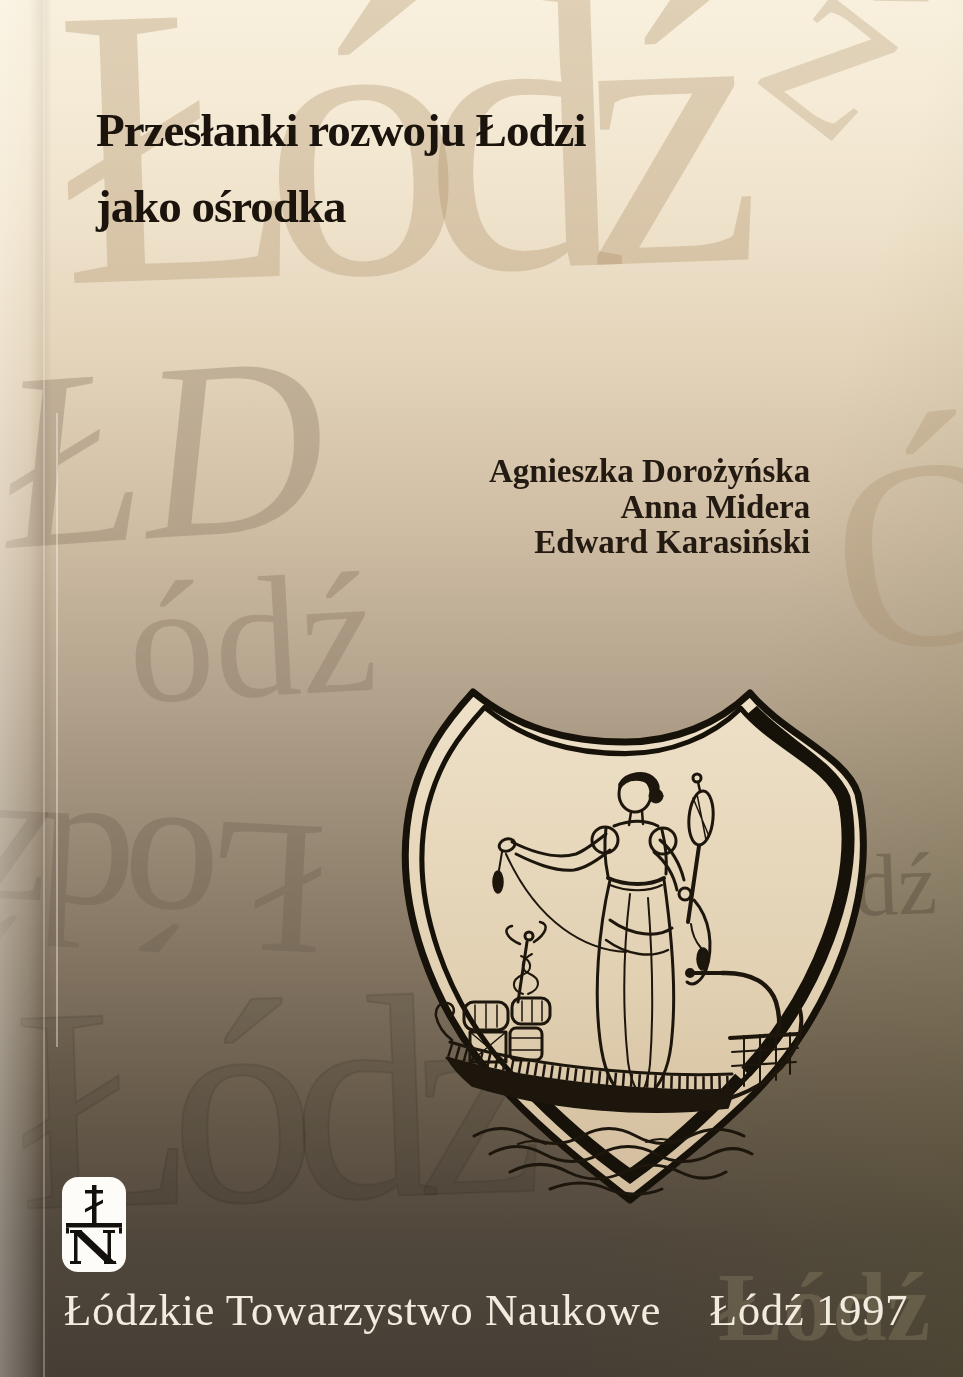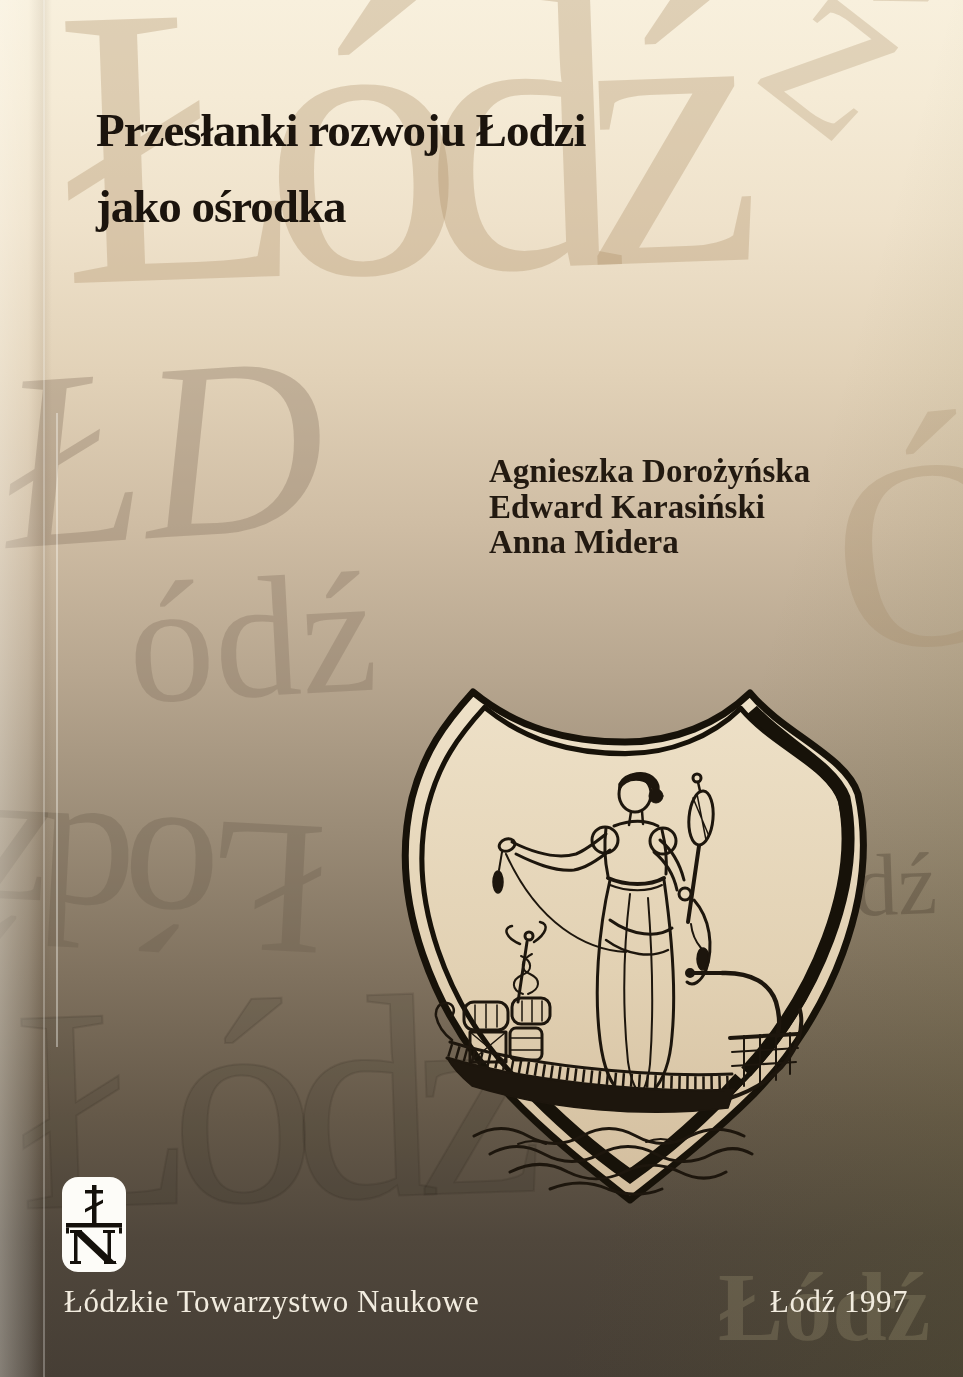--- a/index.html
+++ b/index.html
@@ -31,31 +31,31 @@
   .wm-outline  {left:16px;  top:958px;  font-size:290px; letter-spacing:-0.08em; transform:rotate(-2deg);
                 color:rgba(32,26,19,0.10); -webkit-text-stroke:2px rgba(42,34,25,0.13);}
   .wm-botright {left:718px; top:1258px; font-size:98px;  color:rgba(208,198,156,0.18); font-weight:700;}
 
   .title{position:absolute;left:96px;top:92px;z-index:4;
     font-size:47px;font-weight:700;line-height:76px;letter-spacing:-1px;color:#1b140d;}
   .title div{white-space:nowrap;}
 
   .authors{position:absolute;left:489px;top:454px;z-index:4;
     font-size:33px;font-weight:700;line-height:35.5px;color:#231a11;}
-  .authors div{white-space:nowrap;}
+  .authors div{white-space:nowrap;text-align:right;}
 
   .emblem{position:absolute;left:400px;top:684px;width:474px;height:522px;z-index:4;overflow:visible;}
 
   .logo{position:absolute;left:62px;top:1177px;width:64px;height:95px;z-index:4;
     background:#fdfcf8;border-radius:16px;}
   .logo svg{display:block;width:64px;height:95px;}
 
   .footer{position:absolute;left:64px;right:55px;top:1284px;z-index:4;display:flex;
     justify-content:space-between;align-items:baseline;
-    font-size:31px;font-weight:400;color:#f2ecdf;letter-spacing:0.5px;}
+    font-size:45px;font-weight:400;color:#f2ecdf;letter-spacing:0.5px;}
   .footer span{white-space:nowrap;}
 </style>
 </head>
 <body>
 
 <div class="cover">
 
   <span class="wm wm-top">Łódź</span>
   <span class="wm wm-topright">ź</span>
   <span class="wm wm-oacute">Ó</span>
@@ -70,22 +70,22 @@
   <div class="spine-crease"></div>
   <div class="spine-glint"></div>
 
   <div class="title">
     <div>Przesłanki rozwoju Łodzi</div>
     <div>jako ośrodka</div>
   </div>
 
   <div class="authors">
     <div>Agnieszka Dorożyńska</div>
+    <div>Anna Midera</div>
     <div>Edward Karasiński</div>
-    <div>Anna Midera</div>
   </div>
 
   <svg class="emblem" viewBox="0 0 474 522" xmlns="http://www.w3.org/2000/svg">
     <defs>
       <linearGradient id="shieldFill" x1="0" y1="0" x2="0" y2="1">
         <stop offset="0" stop-color="#eee1c8"></stop>
         <stop offset="0.55" stop-color="#e2d1b3"></stop>
         <stop offset="1" stop-color="#d2bd9d"></stop>
       </linearGradient>
     </defs>

